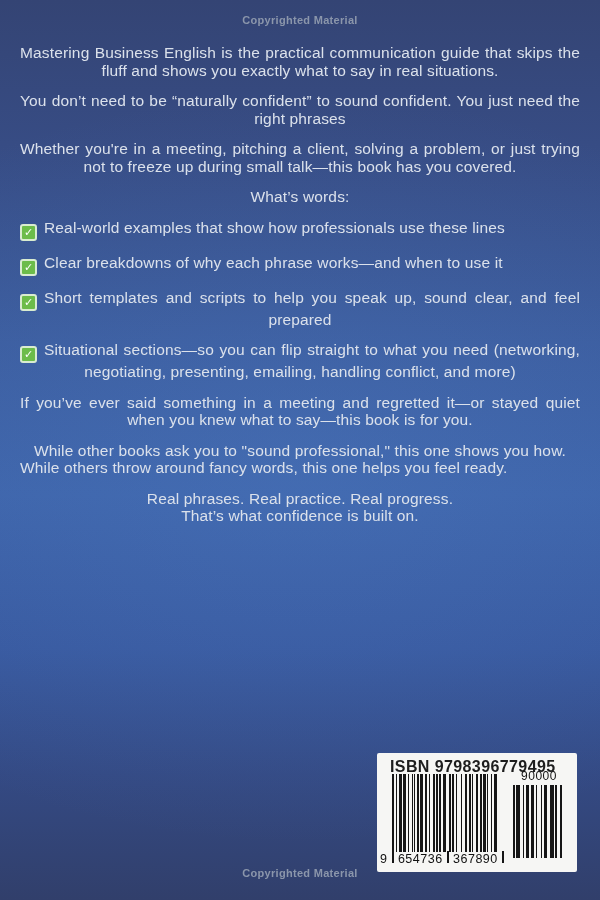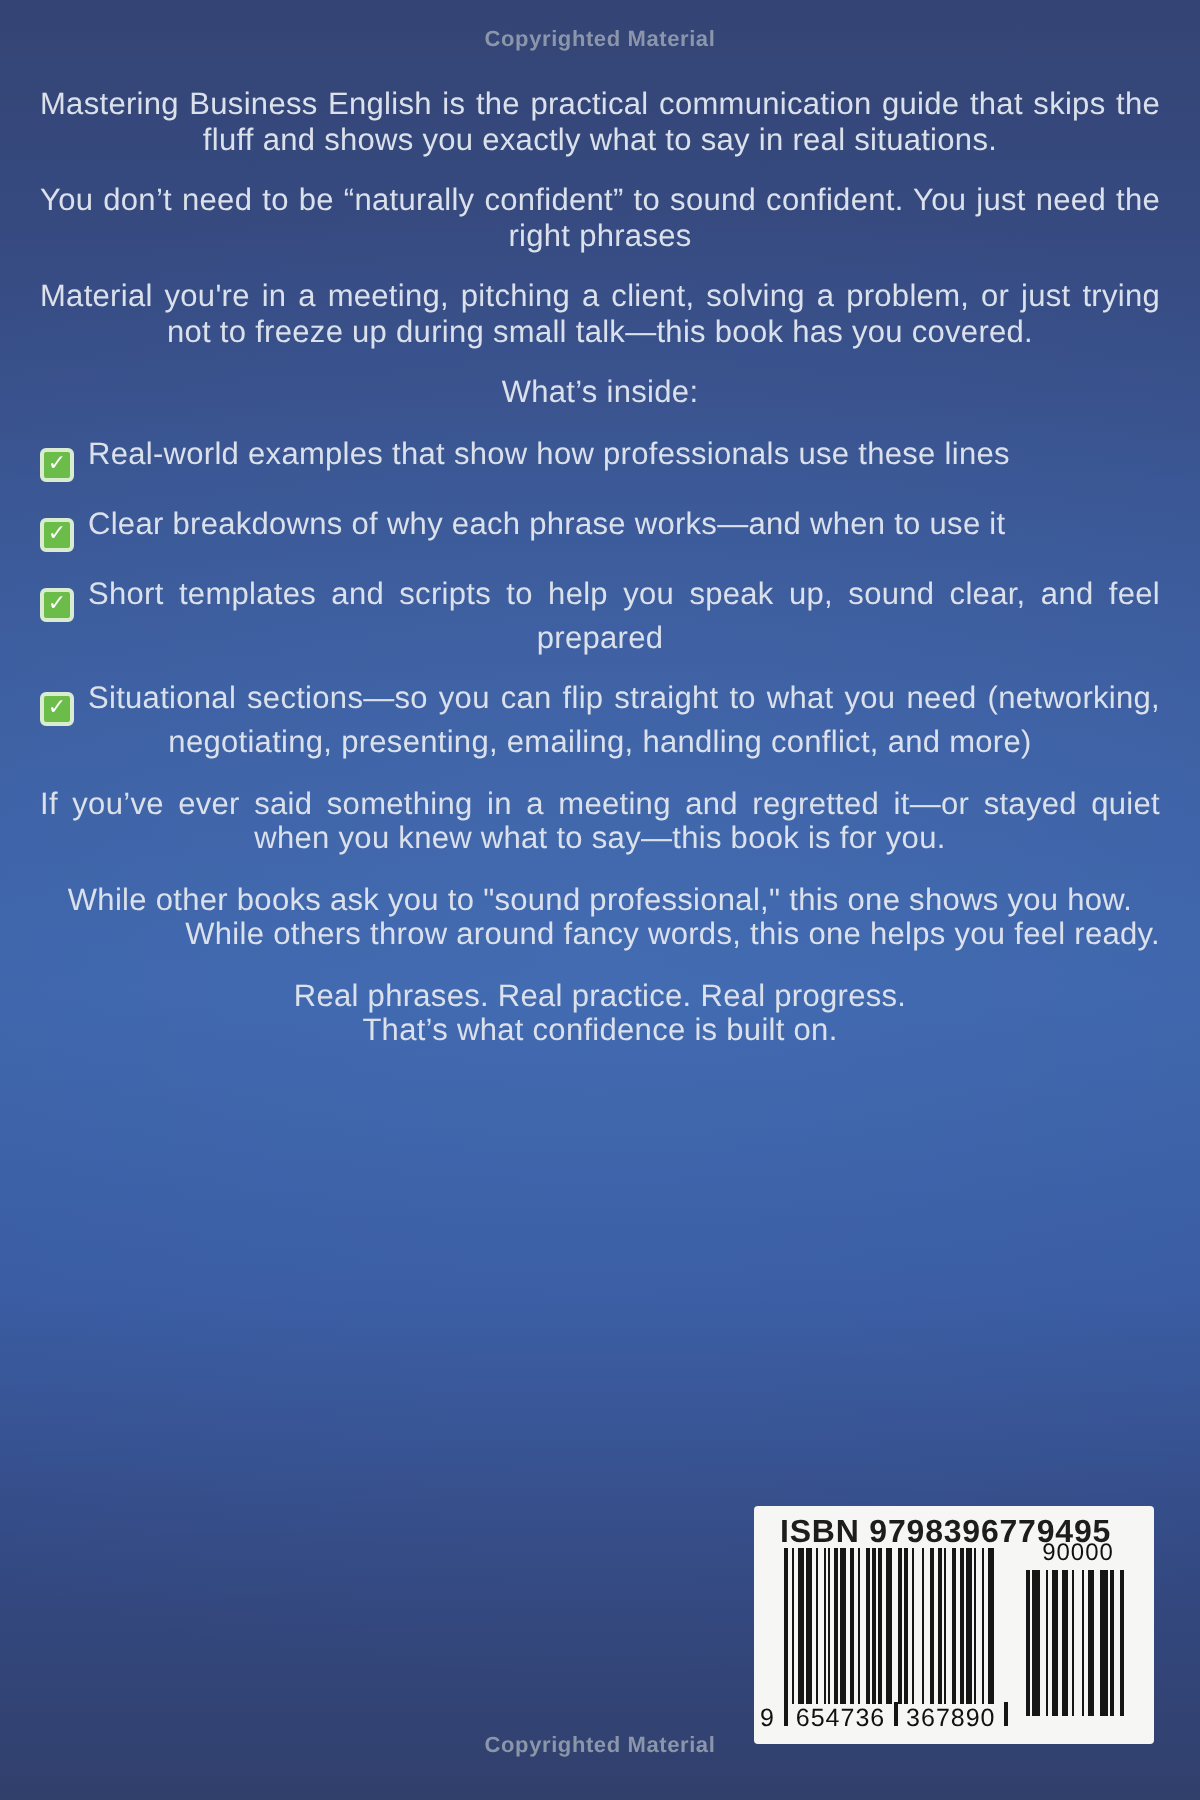--- a/index.html
+++ b/index.html
@@ -31,21 +31,21 @@
   .item{text-align:justify;text-align-last:center;}
   .item.single{text-align-last:left;}
   .check{
     display:inline-flex;align-items:center;justify-content:center;
     width:13px;height:13px;border:2px solid #d9ecd0;border-radius:3px;
     background:#6cbc4a;color:#ffffff;font-size:11px;font-weight:bold;
     line-height:13px;margin-right:7px;vertical-align:-3px;letter-spacing:0;
   }
   .compare p{margin:0;}
   .compare .first{text-align:justify;text-align-last:center;}
-  .compare .second{text-align:right;margin-bottom:13px;}
+  .compare .second{text-align:left;margin-bottom:13px;}
   .tagline p{margin:0;text-align:center;}
   
   .barcode-box{
     position:absolute;left:377px;top:753px;width:200px;height:119px;
     background:#f6f6f4;border-radius:2px;
   }
   .isbn-label{
     position:absolute;top:5px;left:13px;
     font-size:16px;font-weight:bold;color:#1d1d1d;letter-spacing:0.4px;
   }
@@ -67,23 +67,23 @@
 </head>
 <body>
 
 <div class="cover">
 
   <div class="copyright top">Copyrighted Material</div>
 
   <div class="content">
     <p class="para">Mastering Business English is the practical communication guide that skips the fluff and shows you exactly what to say in real situations.</p>
     <p class="para">You don’t need to be “naturally confident” to sound confident. You just need the right phrases</p>
-    <p class="para">Material you're in a meeting, pitching a client, solving a problem, or just trying not to freeze up during small talk—this book has you covered.</p>
-
-    <p class="heading">What’s inside:</p>
+    <p class="para">Whether you're in a meeting, pitching a client, solving a problem, or just trying not to freeze up during small talk—this book has you covered.</p>
+
+    <p class="heading">What’s words:</p>
 
     <p class="item single"><span class="check">✓</span><span>Real-world examples that show how professionals use these lines</span></p>
     <p class="item single"><span class="check">✓</span><span>Clear breakdowns of why each phrase works—and when to use it</span></p>
     <p class="item"><span class="check">✓</span><span>Short templates and scripts to help you speak up, sound clear, and feel prepared</span></p>
     <p class="item"><span class="check">✓</span><span>Situational sections—so you can flip straight to what you need (networking, negotiating, presenting, emailing, handling conflict, and more)</span></p>
 
     <p class="para">If you’ve ever said something in a meeting and regretted it—or stayed quiet when you knew what to say—this book is for you.</p>
 
     <div class="compare">
       <p class="first">While other books ask you to "sound professional," this one shows you how.</p>

